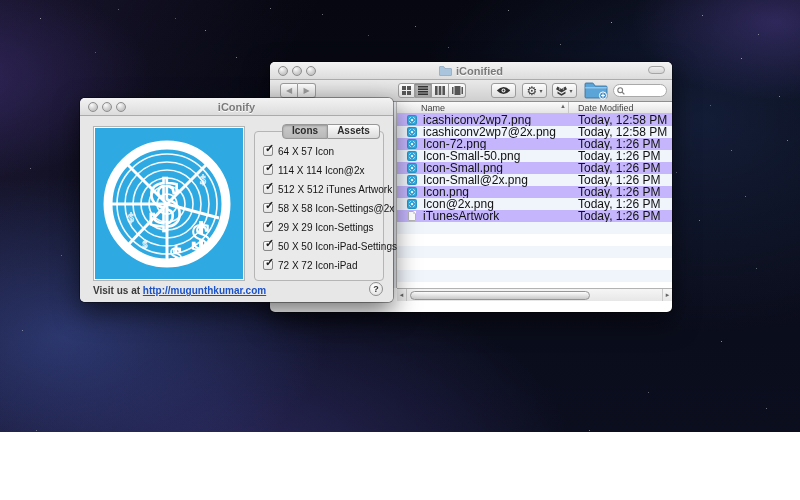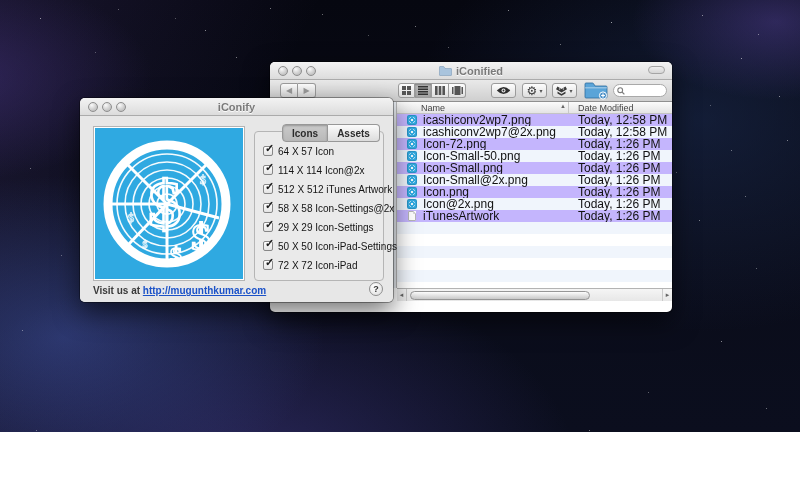--- a/index.html
+++ b/index.html
@@ -130,22 +130,22 @@
   .preview{ position:absolute; left:13px; top:10px; width:152px; height:155px; background:#fff;
     border:1px solid #b4b4b4; padding:1px; }
   .preview svg{ display:block; }
   .footer{ position:absolute; left:13px; bottom:6px; font-size:10px; font-weight:bold; color:#3a3a3a; }
   .footer a{ color:#1b52c8;margin-top:47px; }
   .helpbtn{ position:absolute; right:10px; bottom:6px; width:14px; height:14px; border-radius:50%;
     background:radial-gradient(circle at 35% 30%, #fff, #dcdcdc); border:1px solid #8e8e8e;
     font-size:9px; font-weight:bold; color:#333; display:flex; align-items:center; justify-content:center; }
 
   .tabs{ position:absolute; left:202px; top:8px; display:flex; z-index:2; }
-  .tab{ height:15px; padding:8px 9px; font-size:10px; font-weight:bold; color:#2c2c2c;
-    display:flex; align-items:center; background:linear-gradient(180deg,#fbfbfb,#dcdcdc);
+  .tab{ height:15px; padding:0 9px; font-size:10px; font-weight:bold; color:#2c2c2c;
+    display:flex; align-items:flex-start; background:linear-gradient(180deg,#fbfbfb,#dcdcdc);
     border:1px solid #989898; }
   .tab.first{ border-radius:4px 0 0 4px; }
   .tab.last{ border-radius:0 4px 4px 0; border-left:none; }
   .tab.sel{ background:linear-gradient(180deg,#cacaca,#b9b9b9); box-shadow:inset 0 1px 2px rgba(0,0,0,.25); }
 
   .groupbox{ position:absolute; left:174px; top:15px; width:130px; height:150px;
     border:1px solid #b5b5b5; border-radius:4px; background:rgba(255,255,255,.12); }
   .cb{ position:absolute; left:8px; display:flex; align-items:center; gap:5px; height:12px; cursor:default; }
   .cbbox{ position:relative; width:10px; height:10px; border-radius:2px;
     background:linear-gradient(180deg,#ffffff,#e3e3e3); border:1px solid #878787; }

